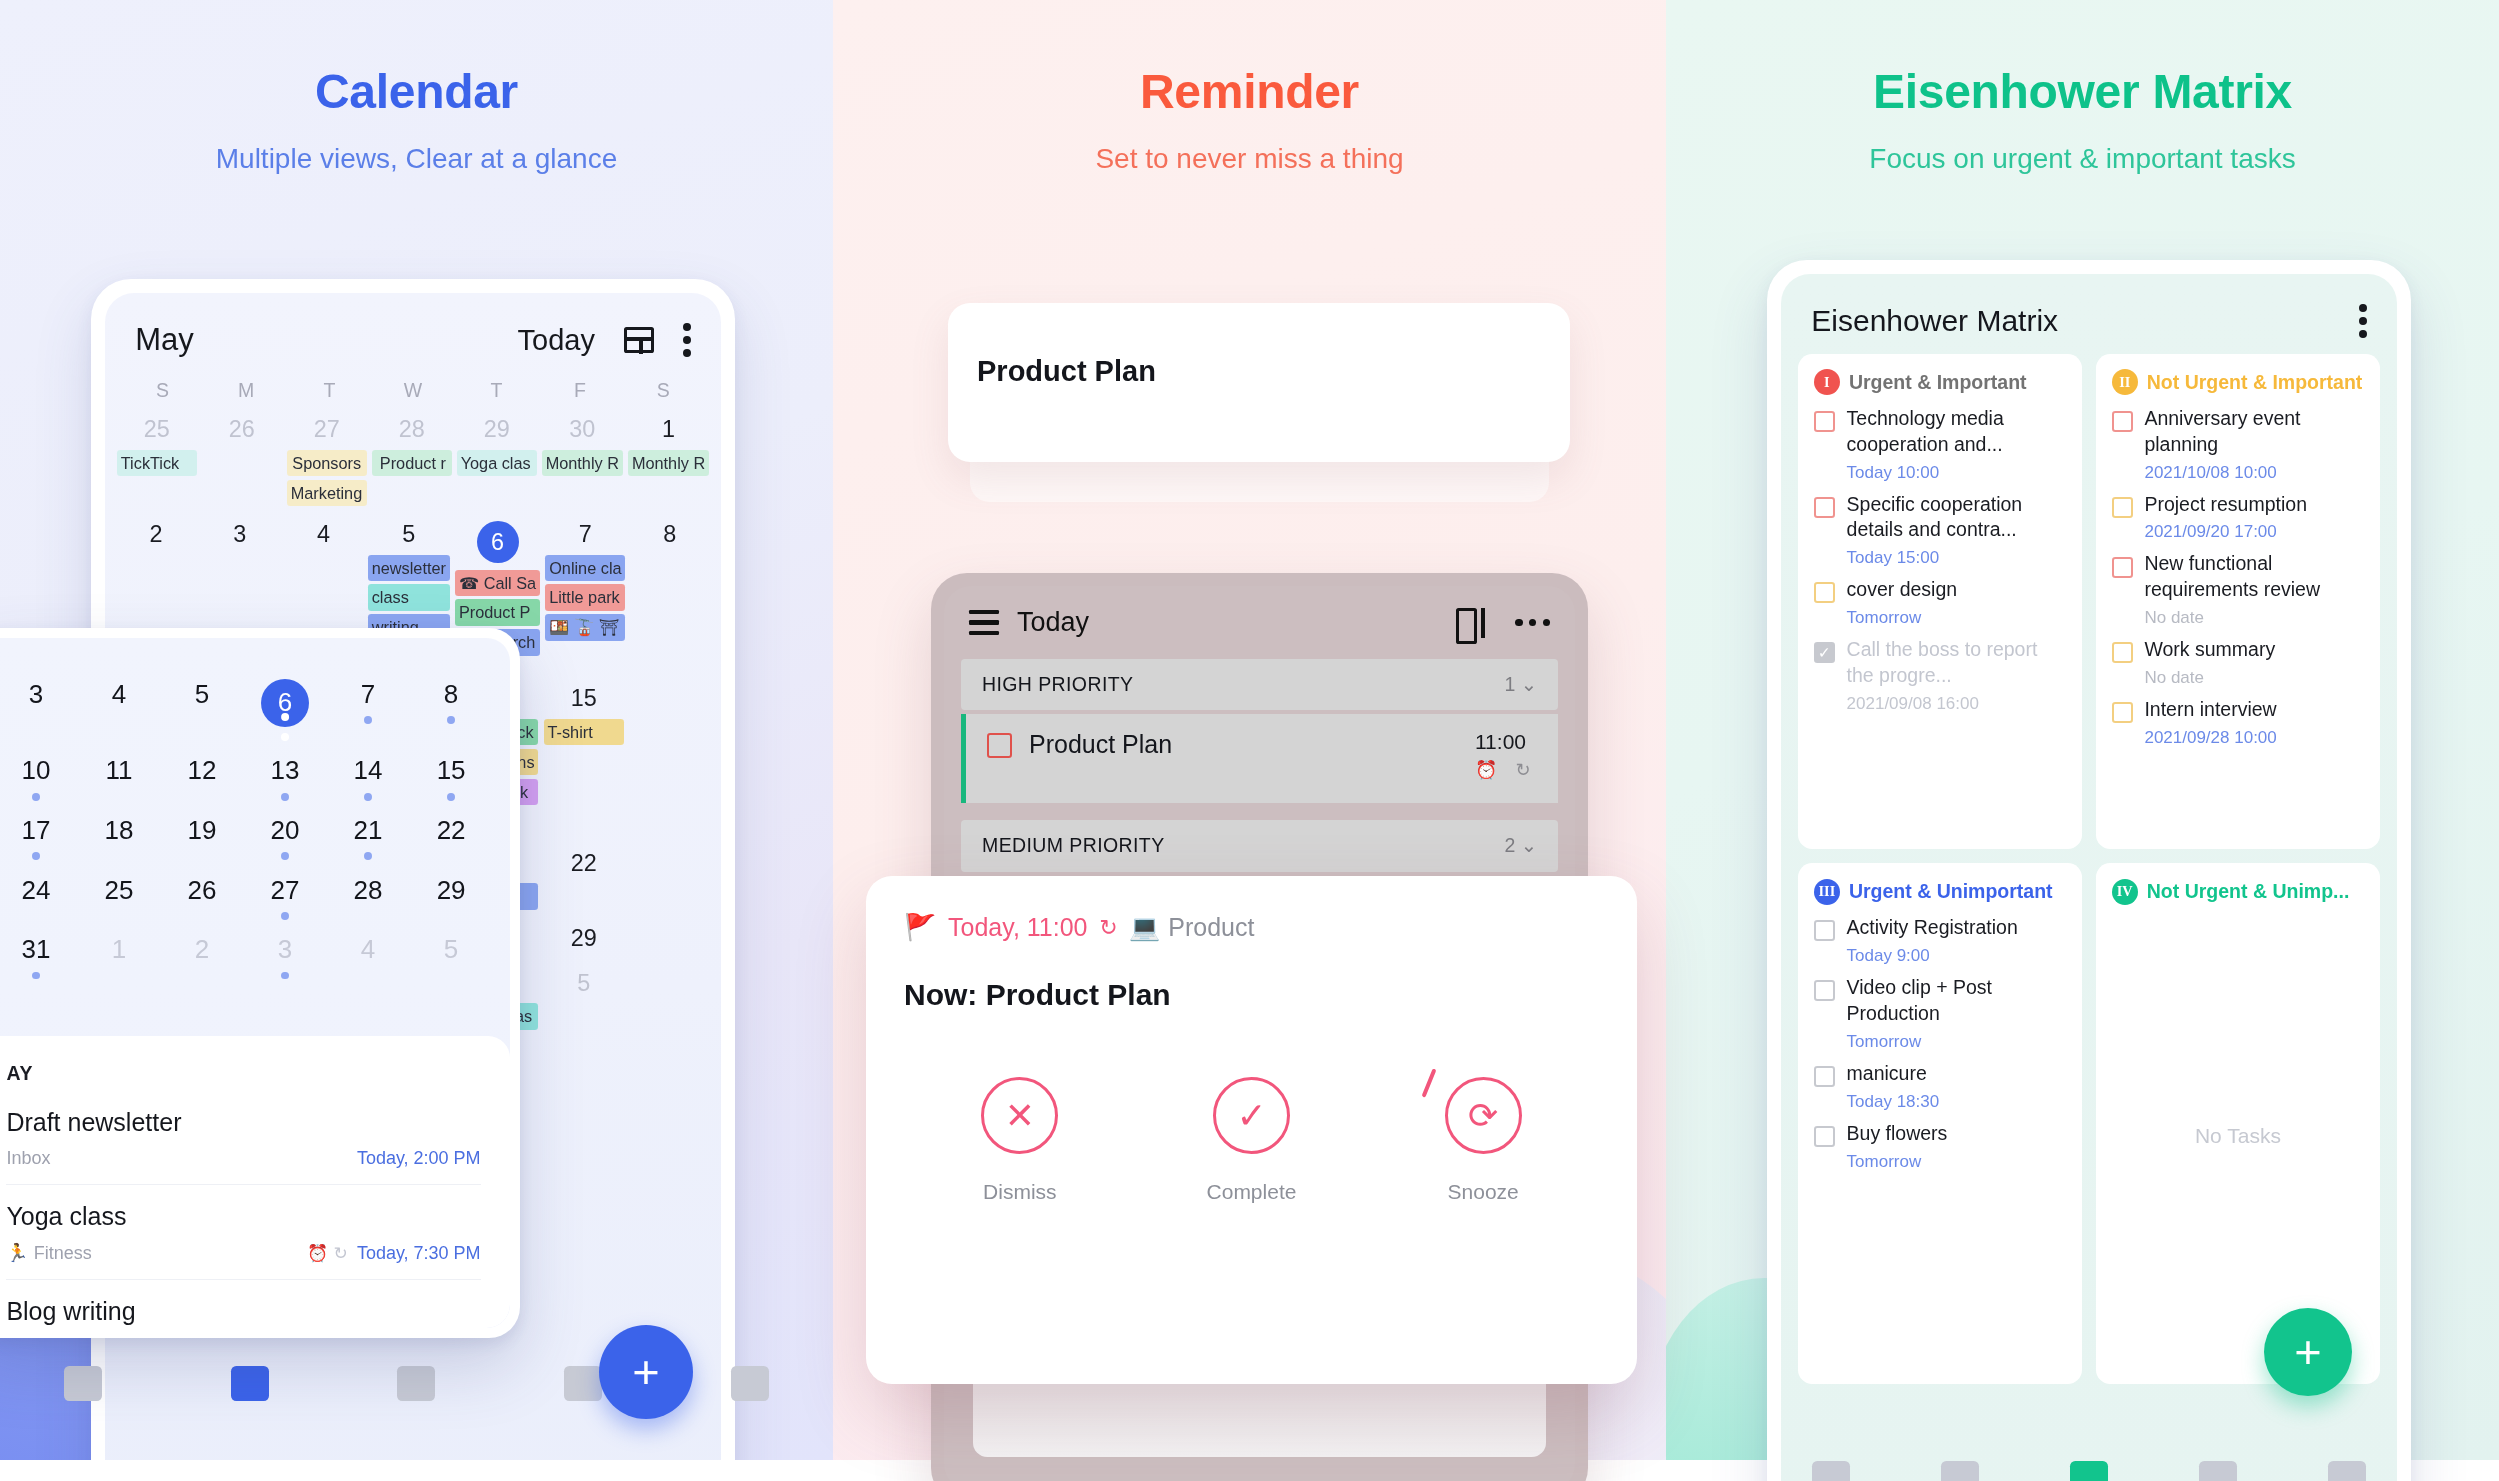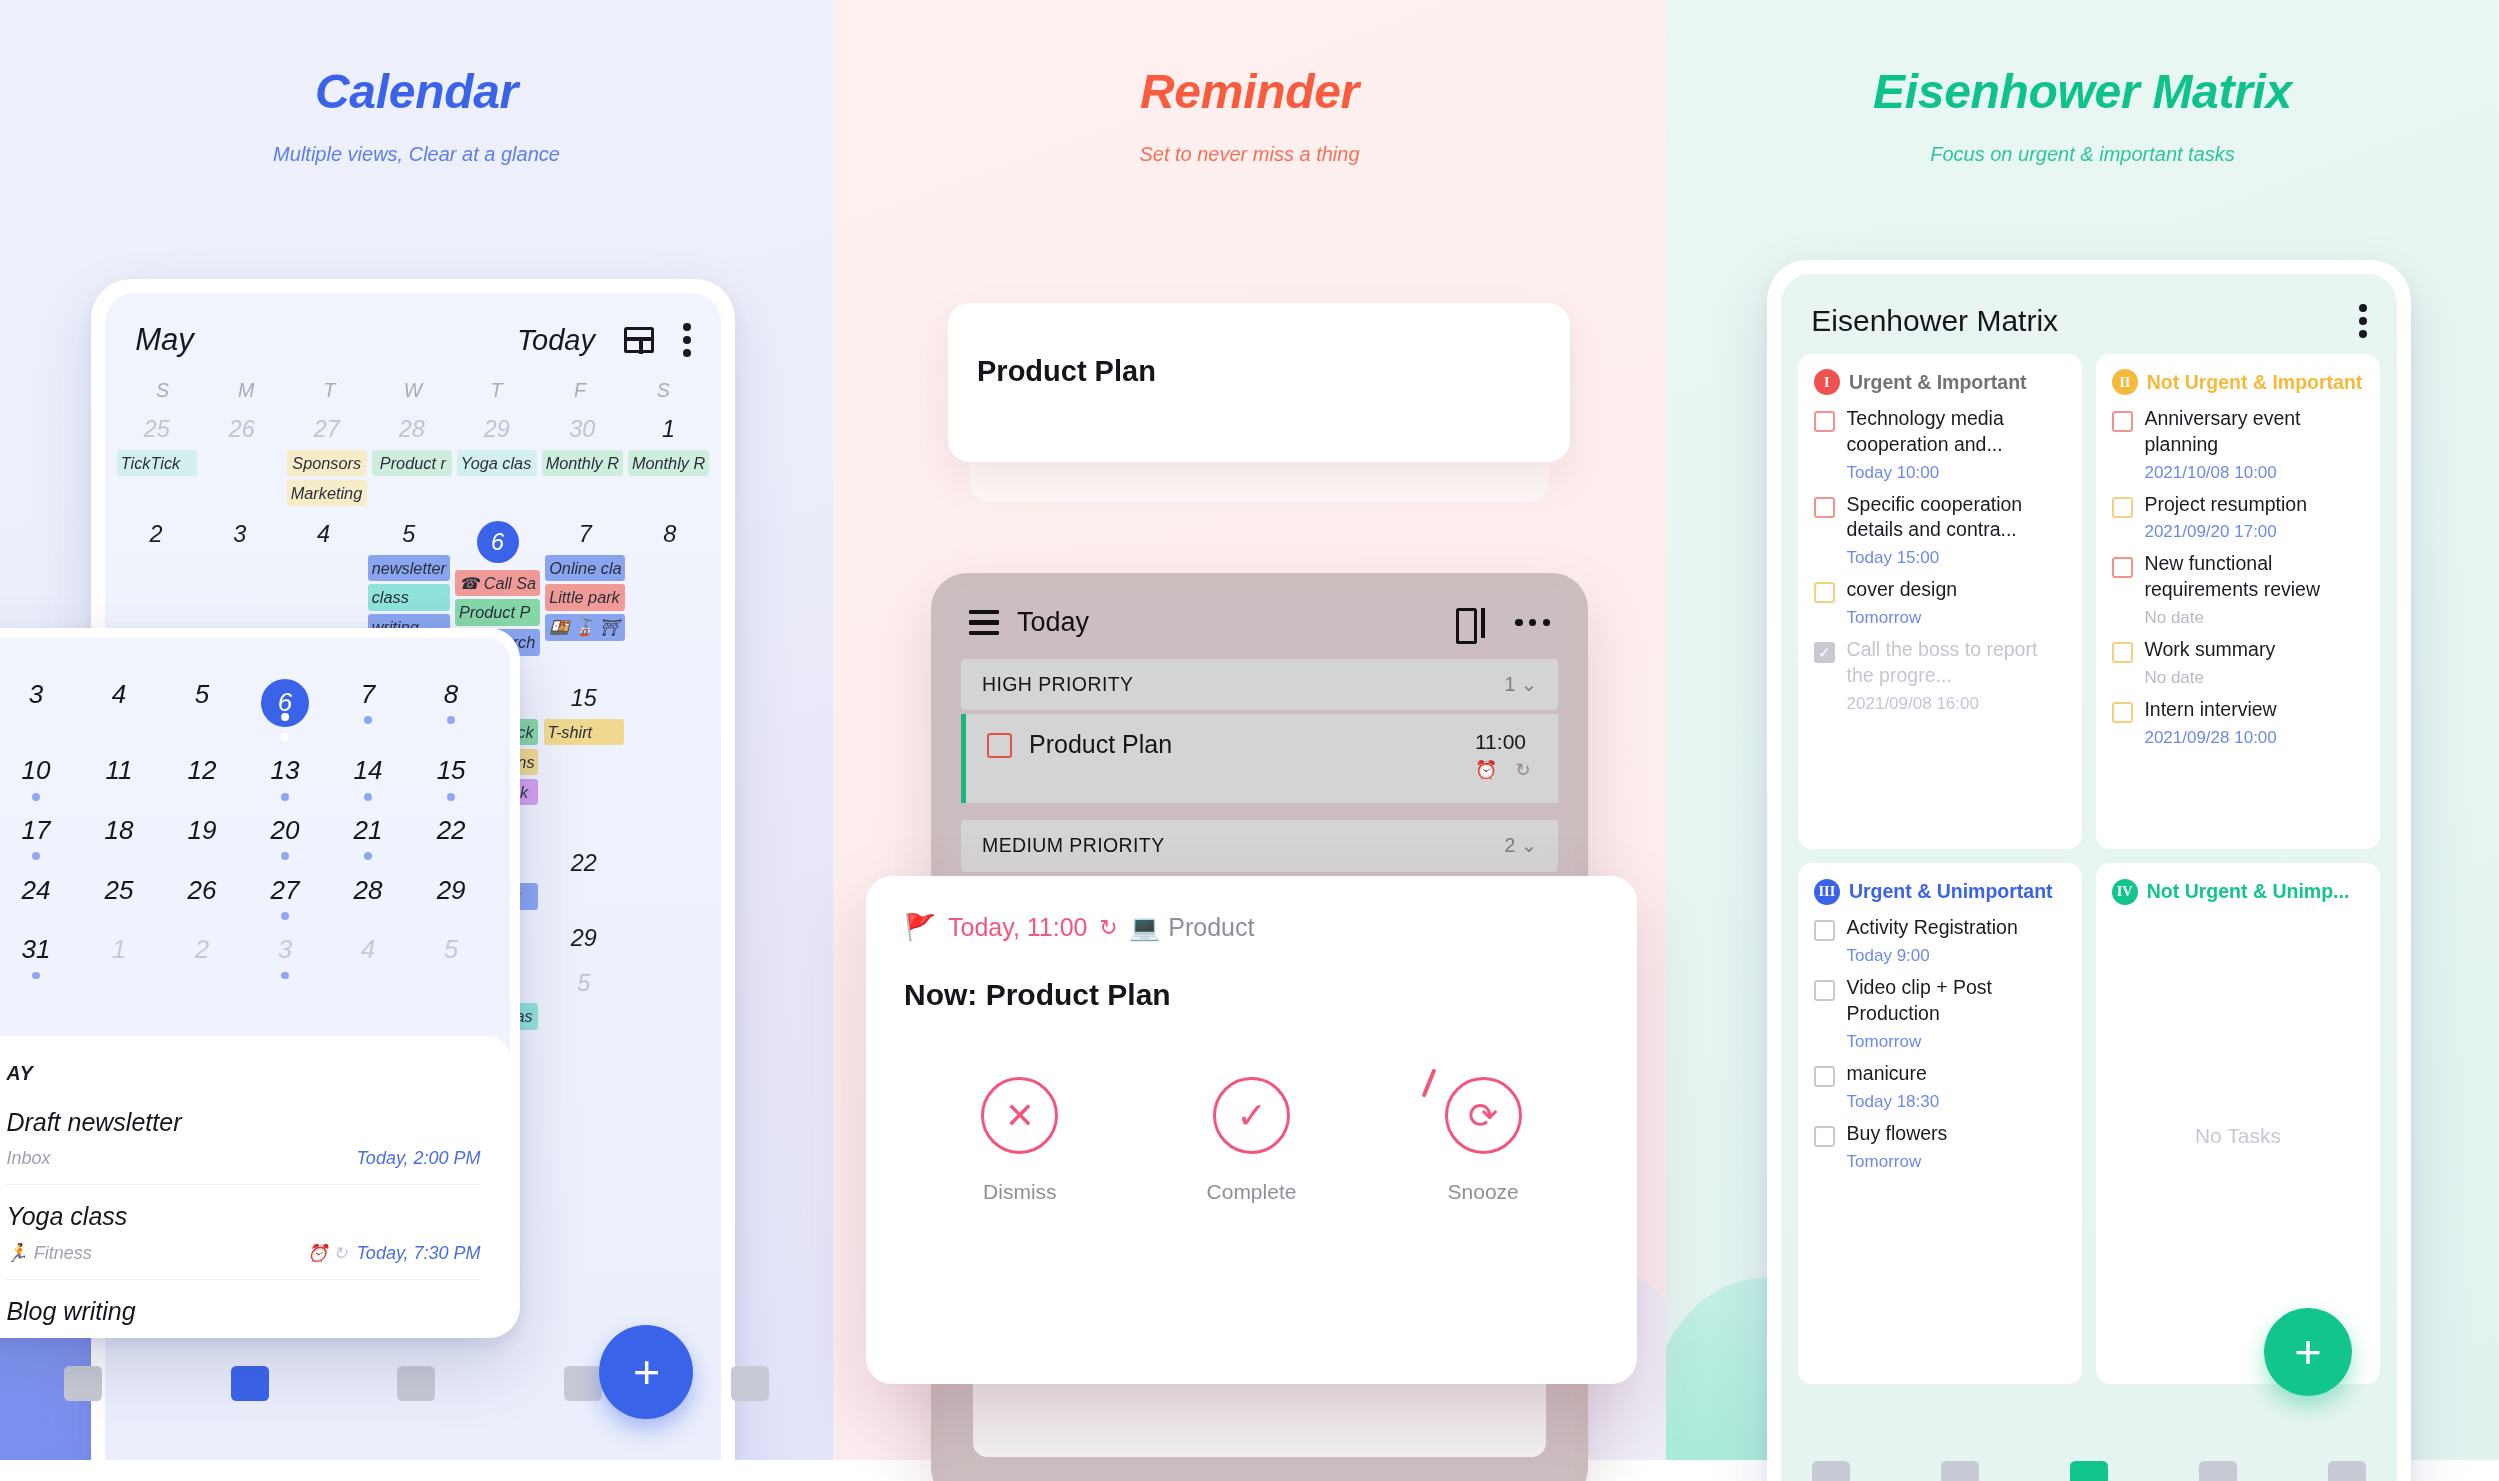--- a/index.html
+++ b/index.html
@@ -4,40 +4,40 @@
 <style>
   * { margin:0; padding:0; box-sizing:border-box; }
   html,body { width:2500px; height:1482px; overflow:hidden; }
   body {
     font-family:"Liberation Sans", sans-serif;
     background:#fff;
   }
   .stage { position:relative; width:2500px; height:1482px; display:flex; }
 
   
-  .panel { position:relative; height:1460px; overflow:hidden;font-style:italic; }
+  .panel { position:relative; height:1460px; overflow:hidden; }
   .panel-1 { width:833px; background:linear-gradient(160deg,#eef0fc 0%,#eceefb 40%,#e8e6f8 70%,#e2e4fb 100%); }
   .panel-2 { width:833px; background:linear-gradient(160deg,#fdf0ef 0%,#fdeeed 50%,#fbeaf1 100%); }
   .panel-3 { width:833px; background:linear-gradient(160deg,#e9f7f2 0%,#e7f6f2 45%,#e2f2ef 100%); }
 
   
   .blob { position:absolute; pointer-events:none; }
   .blob-a { left:-39px; bottom:-78px; width:273px; height:404px;
             background:linear-gradient(200deg,#8ea2f5,#6f86f0); border-radius:50% 50% 30% 70%/ 60% 40% 60% 40%; opacity:.95;}
   .blob-b { left:195px; bottom:-117px; width:404px; height:338px;
             background:linear-gradient(160deg,#cfb9f5,#a9c4f8); border-radius:45% 55% 40% 60%/ 55% 45% 55% 45%; opacity:.6;}
   .blob-c { left:-19.5px; bottom:-91px; width:234px; height:273px;
             background:linear-gradient(190deg,#c3f0e5,#8fe6cf); border-radius:50% 50% 40% 60%/ 55% 45% 55% 45%; opacity:.85;}
   .blob-d { right:-52px; bottom:-130px; width:338px; height:338px;
             background:linear-gradient(160deg,#d9e6ff,#eaf3ff); border-radius:50%; opacity:.5;}
 
   
   .p-head { position:relative; z-index:5; text-align:center; padding-top:68px; }
   .p-title { font-size:48px; font-weight:bold; letter-spacing:-0.3px; line-height:1; }
-  .p-sub   { font-size:20px; margin-top:27px; font-weight:normal; }
+  .p-sub   { font-size:28px; margin-top:27px; font-weight:normal; }
   .t-blue  { color:#3b63ea; }
   .s-blue  { color:#5b7fe8; }
   .t-red   { color:#fa5a3d; }
   .s-red   { color:#f4705a; }
   .t-green { color:#0ec28a; }
   .s-green { color:#2ec59a; }
 
   
   .phone {
     position:absolute; border-radius:40px; background:#fff;

